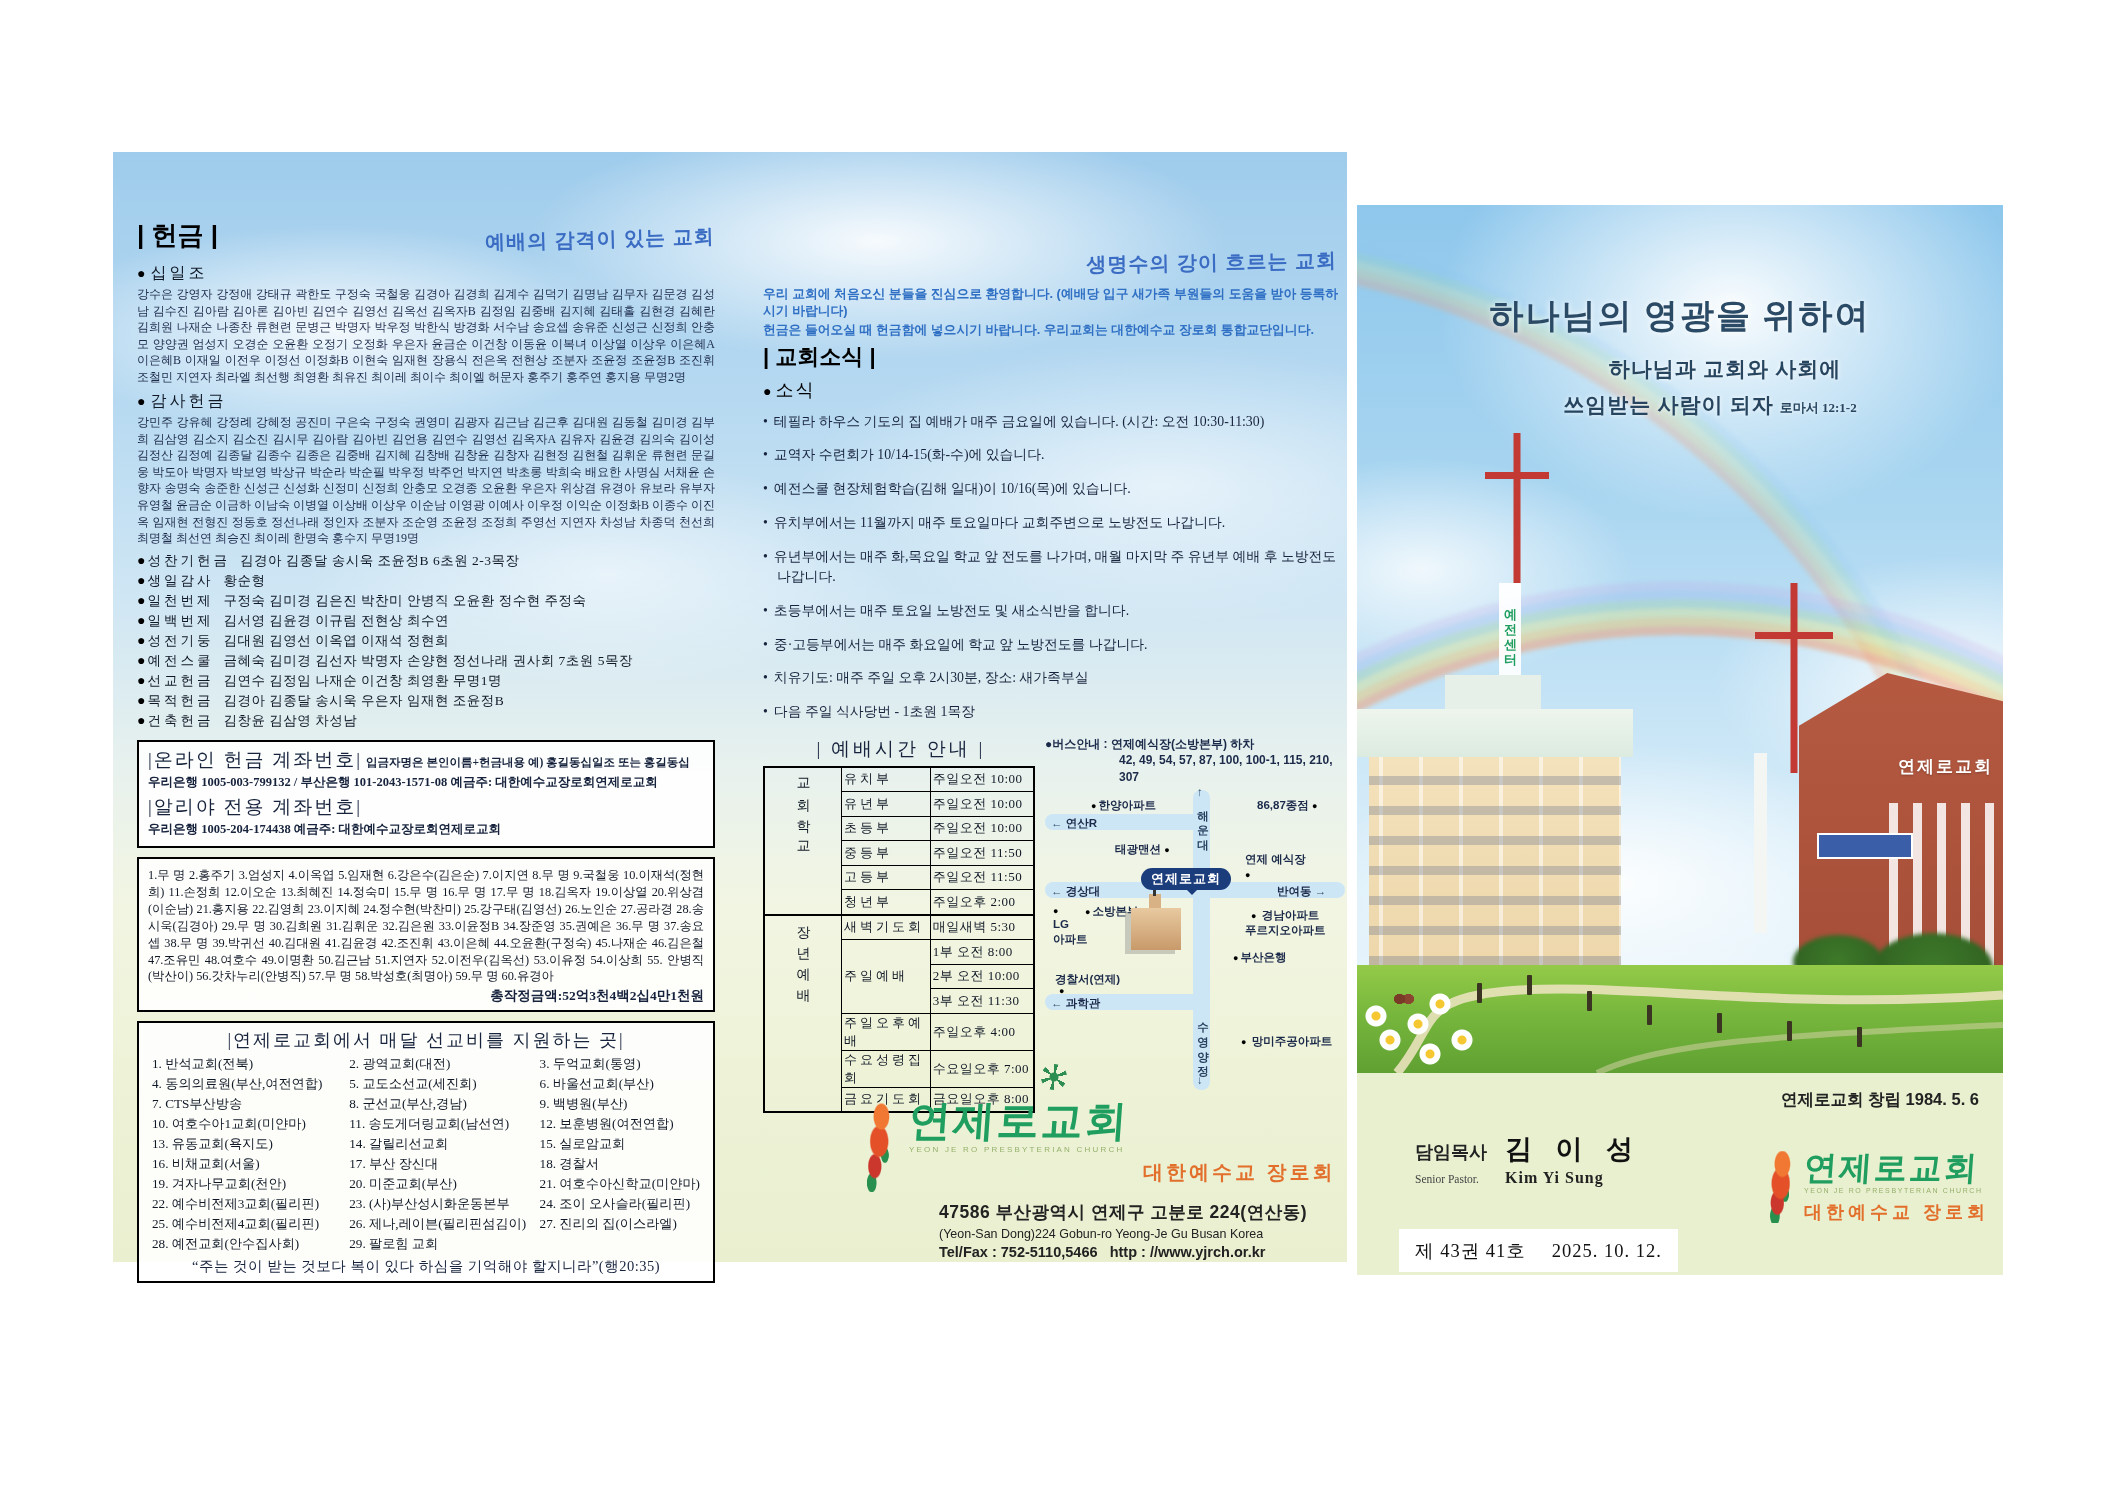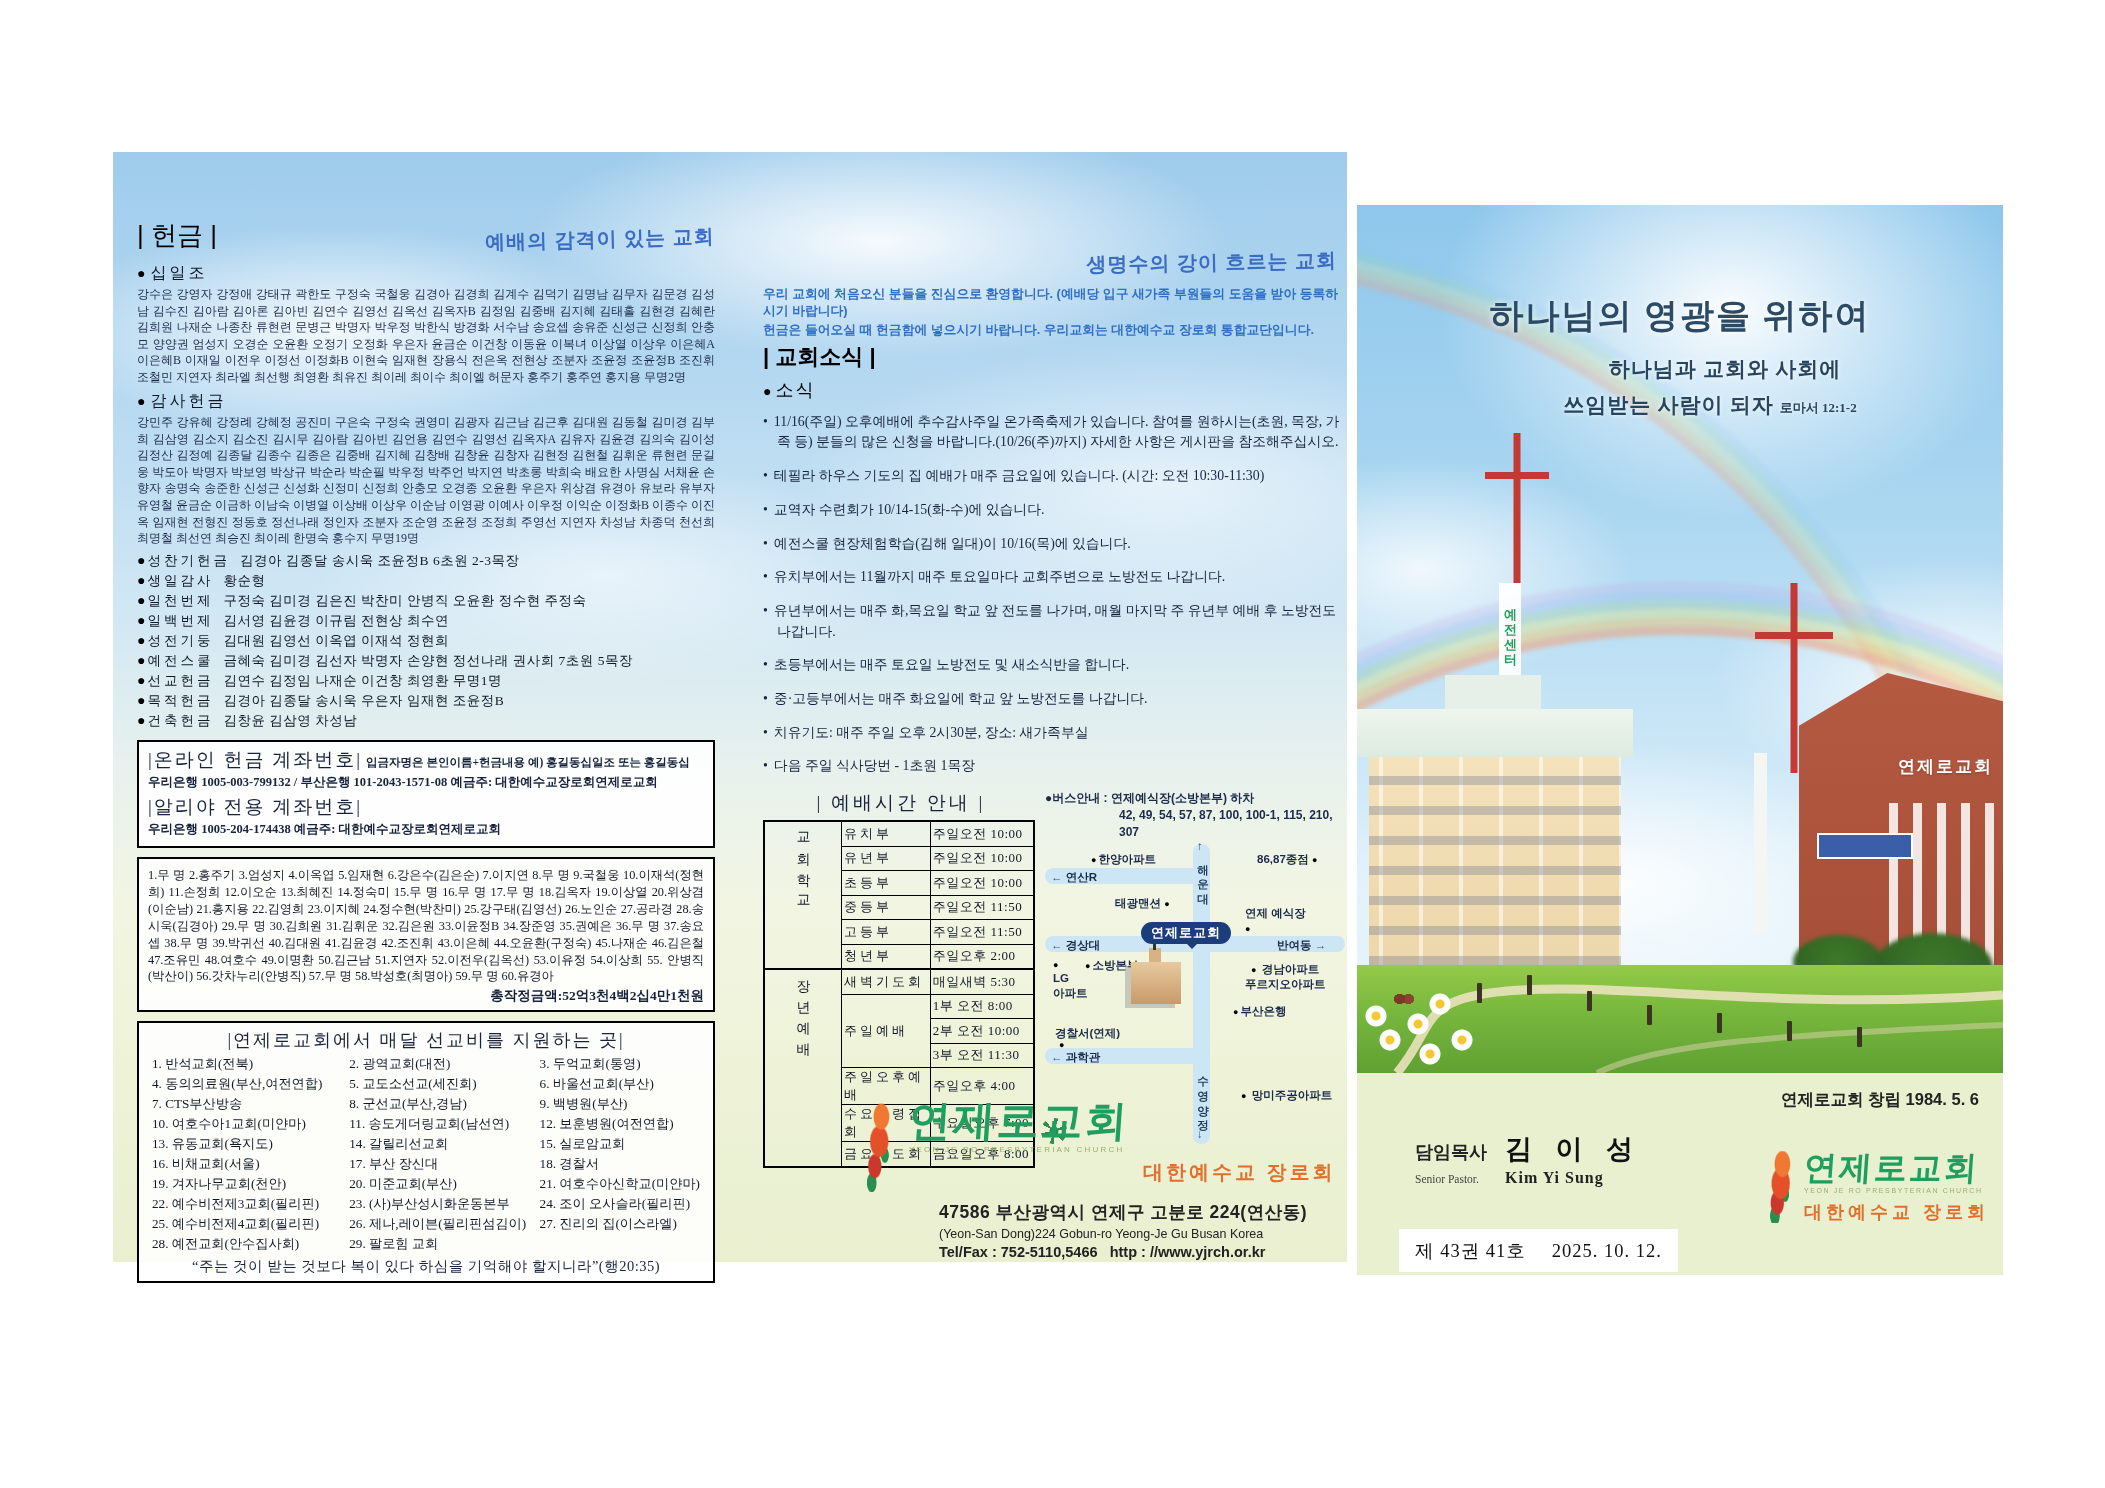--- a/index.html
+++ b/index.html
@@ -12,21 +12,21 @@
       radial-gradient(ellipse 420px 150px at 18% 16%, rgba(255,255,255,.85), rgba(255,255,255,0) 70%),
       radial-gradient(ellipse 500px 170px at 62% 8%, rgba(255,255,255,.9), rgba(255,255,255,0) 70%),
       radial-gradient(ellipse 430px 160px at 40% 38%, rgba(255,255,255,.55), rgba(255,255,255,0) 70%),
       radial-gradient(ellipse 520px 200px at 85% 30%, rgba(255,255,255,.6), rgba(255,255,255,0) 70%),
       linear-gradient(180deg,#9fccec 0%,#b6d9f1 22%,#cfe6f4 40%,#e7f1ee 55%,#f2f5e2 68%,#eef3d8 82%,#e9efcf 100%);}
 
   .col-left{position:absolute;left:24px;top:66px;width:578px;}
   .col-mid{position:absolute;left:650px;top:100px;width:582px;}
 
   .hdr-row{display:flex;align-items:flex-end;justify-content:space-between;margin-bottom:10px;}
-  .sec-title{font-family:"Liberation Sans","DejaVu Sans",sans-serif;font-weight:normal;font-size:26px;color:#000;}
+  .sec-title{font-family:"Liberation Sans","DejaVu Sans",sans-serif;font-weight:bold;font-size:26px;color:#000;}
   .slogan{font-family:"Liberation Sans","DejaVu Sans",sans-serif;font-weight:bold;font-size:20px;color:#3b6cc3;
           transform:rotate(-1.5deg);letter-spacing:1px;}
 
   .off-label{font-size:16px;letter-spacing:3px;color:#101826;margin:6px 0 2px 0;}
   .dot{font-size:14px;margin-right:2px;color:#000;}
   .names{margin:0 0 4px 0;font-size:12px;line-height:1.38;text-align:justify;color:#1c2a4a;}
   .off-rows{margin-top:4px;}
   .off-row{font-size:13.5px;line-height:20px;color:#101826;white-space:nowrap;}
   .off-lbl{letter-spacing:3px;margin-right:10px;}
   .off-txt{letter-spacing:.5px;}
@@ -275,21 +275,20 @@
 
     <div class="col-mid">
       <div class="slogan2">생명수의 강이 흐르는 교회</div>
       <div class="welcome">우리 교회에 처음오신 분들을 진심으로 환영합니다. (예배당 입구 새가족 부원들의 도움을 받아 등록하시기 바랍니다)</div>
       <div class="welcome" style="margin-top:1px;">헌금은 들어오실 때 헌금함에 넣으시기 바랍니다. 우리교회는 대한예수교 장로회 통합교단입니다.</div>
       <div class="news-hd">| 교회소식 |</div>
       <div class="news-sub"><span class="dot">●</span><span>소식</span></div>
 
       <div>
 
-          <div class="news-item"><span class="nb">•</span><span>11/16(주일) 오후예배에 추수감사주일 온가족축제가 있습니다. 참여를 원하시는(초원, 목장, 가족 등) 분들의 많은 신청을 바랍니다.(10/26(주)까지) 자세한 사항은 게시판을 참조해주십시오.</span></div>
 
           <div class="news-item"><span class="nb">•</span><span>테필라 하우스 기도의 집 예배가 매주 금요일에 있습니다. (시간: 오전 10:30-11:30)</span></div>
 
           <div class="news-item"><span class="nb">•</span><span>교역자 수련회가 10/14-15(화-수)에 있습니다.</span></div>
 
           <div class="news-item"><span class="nb">•</span><span>예전스쿨 현장체험학습(김해 일대)이 10/16(목)에 있습니다.</span></div>
 
           <div class="news-item"><span class="nb">•</span><span>유치부에서는 11월까지 매주 토요일마다 교회주변으로 노방전도 나갑니다.</span></div>
 
           <div class="news-item"><span class="nb">•</span><span>유년부에서는 매주 화,목요일 학교 앞 전도를 나가며, 매월 마지막 주 유년부 예배 후 노방전도 나갑니다.</span></div>

